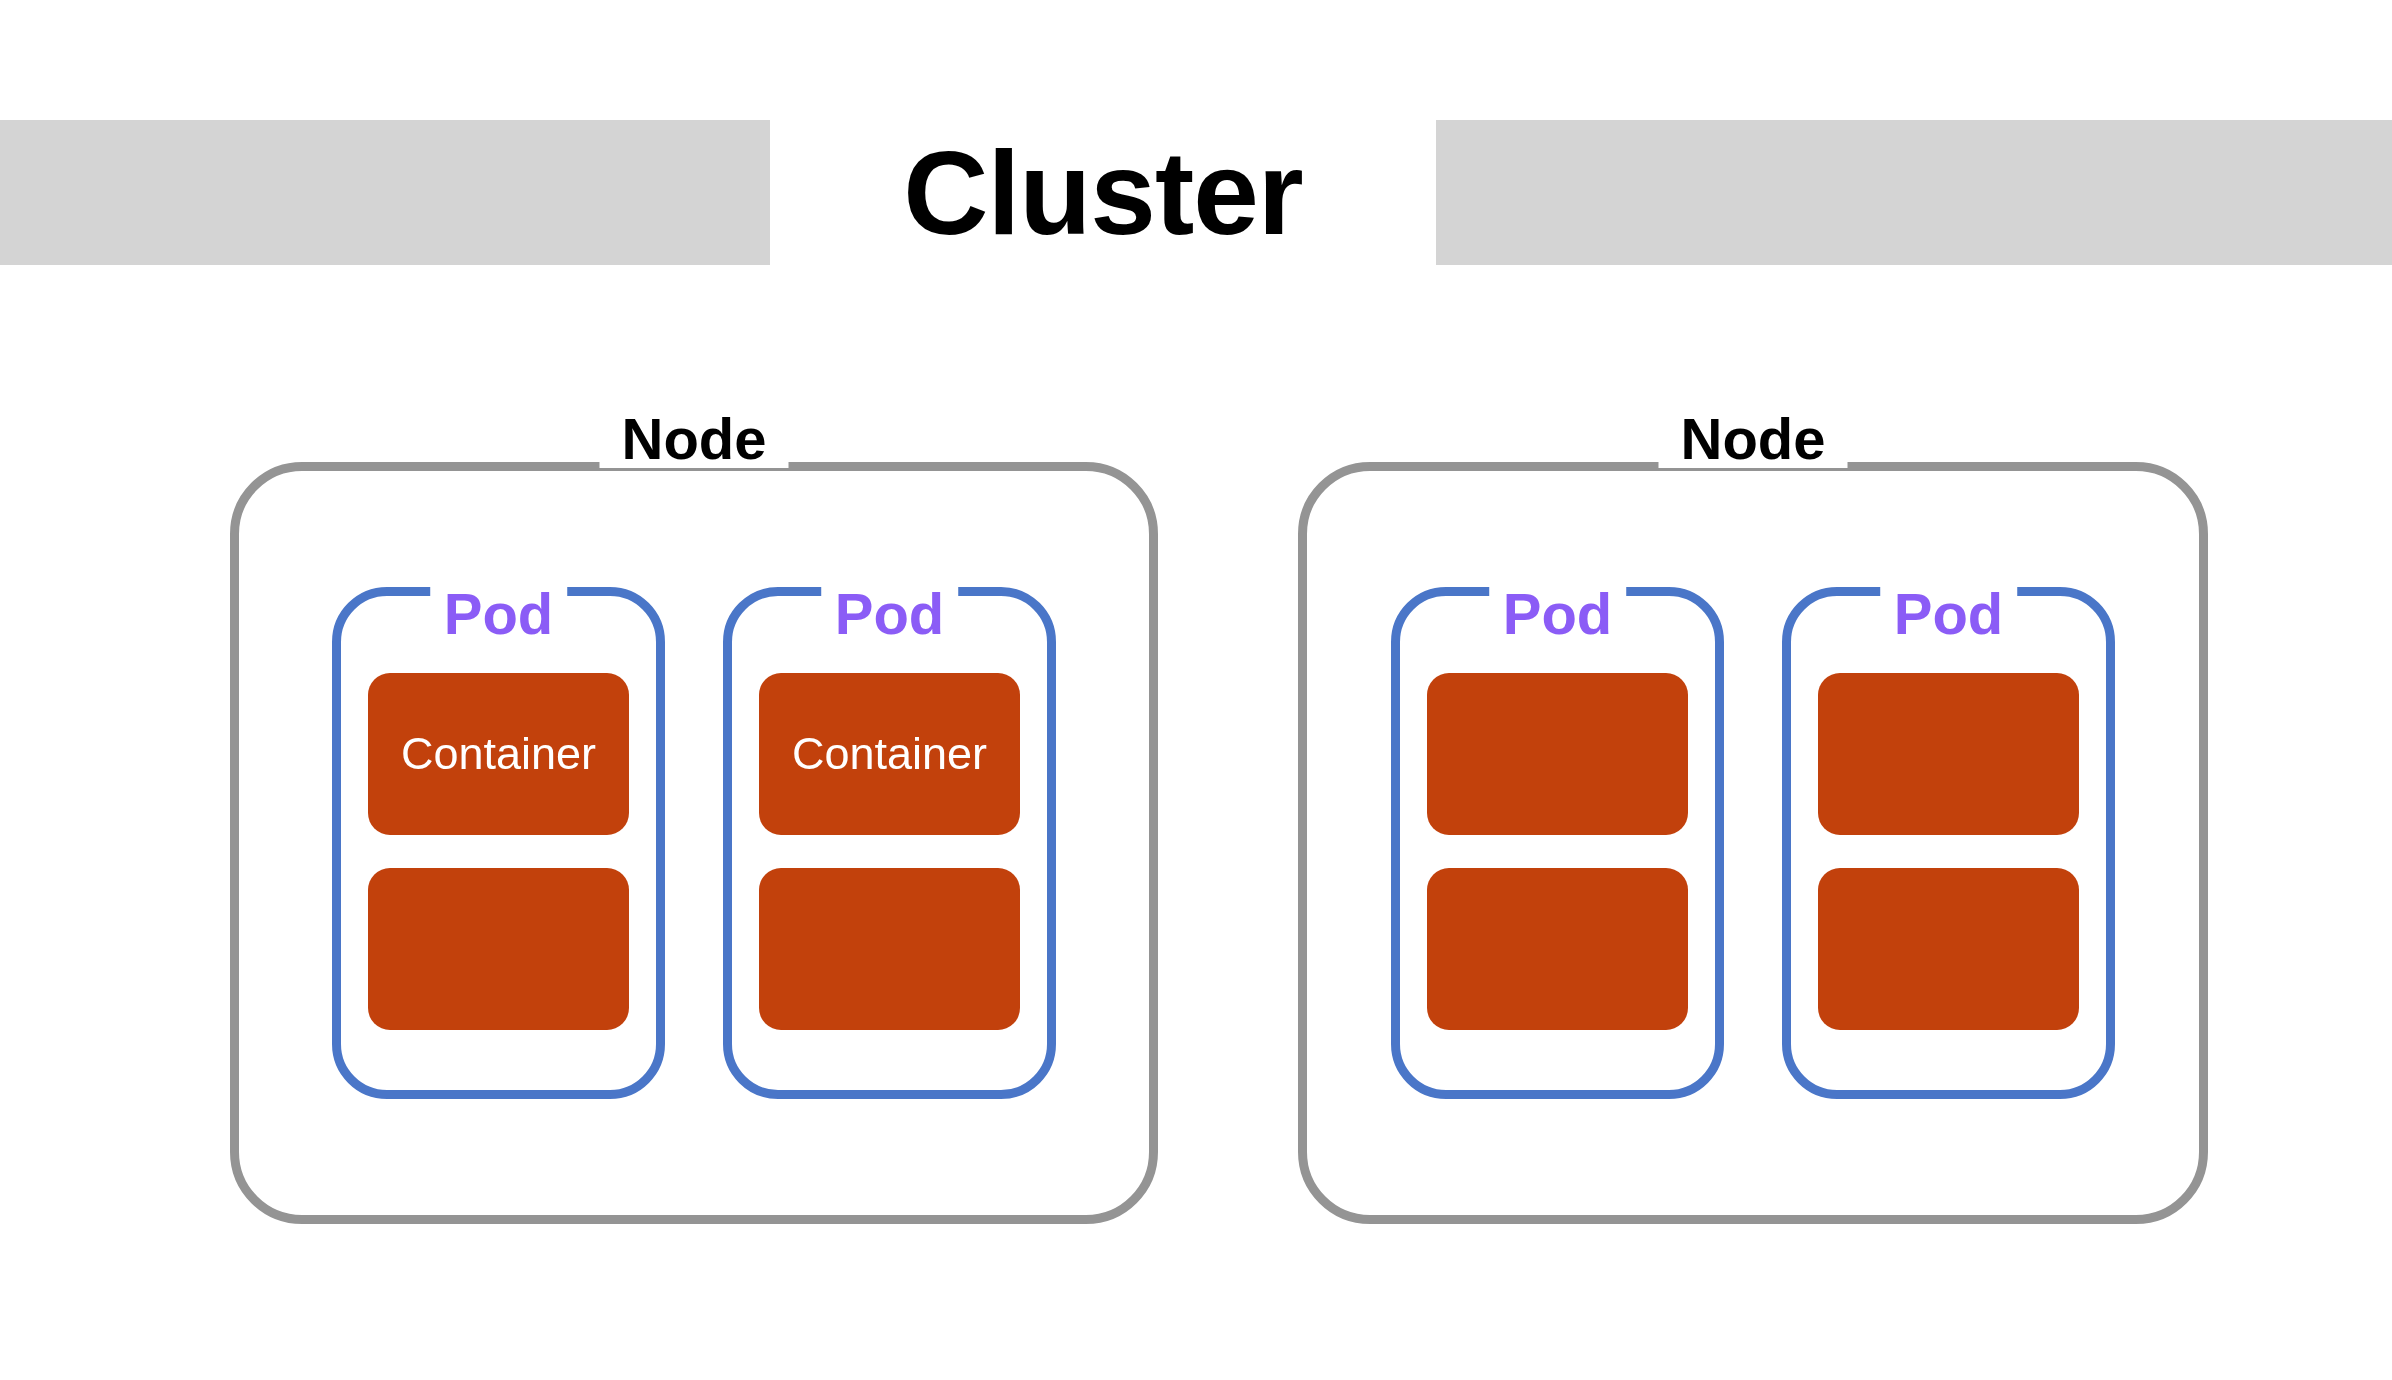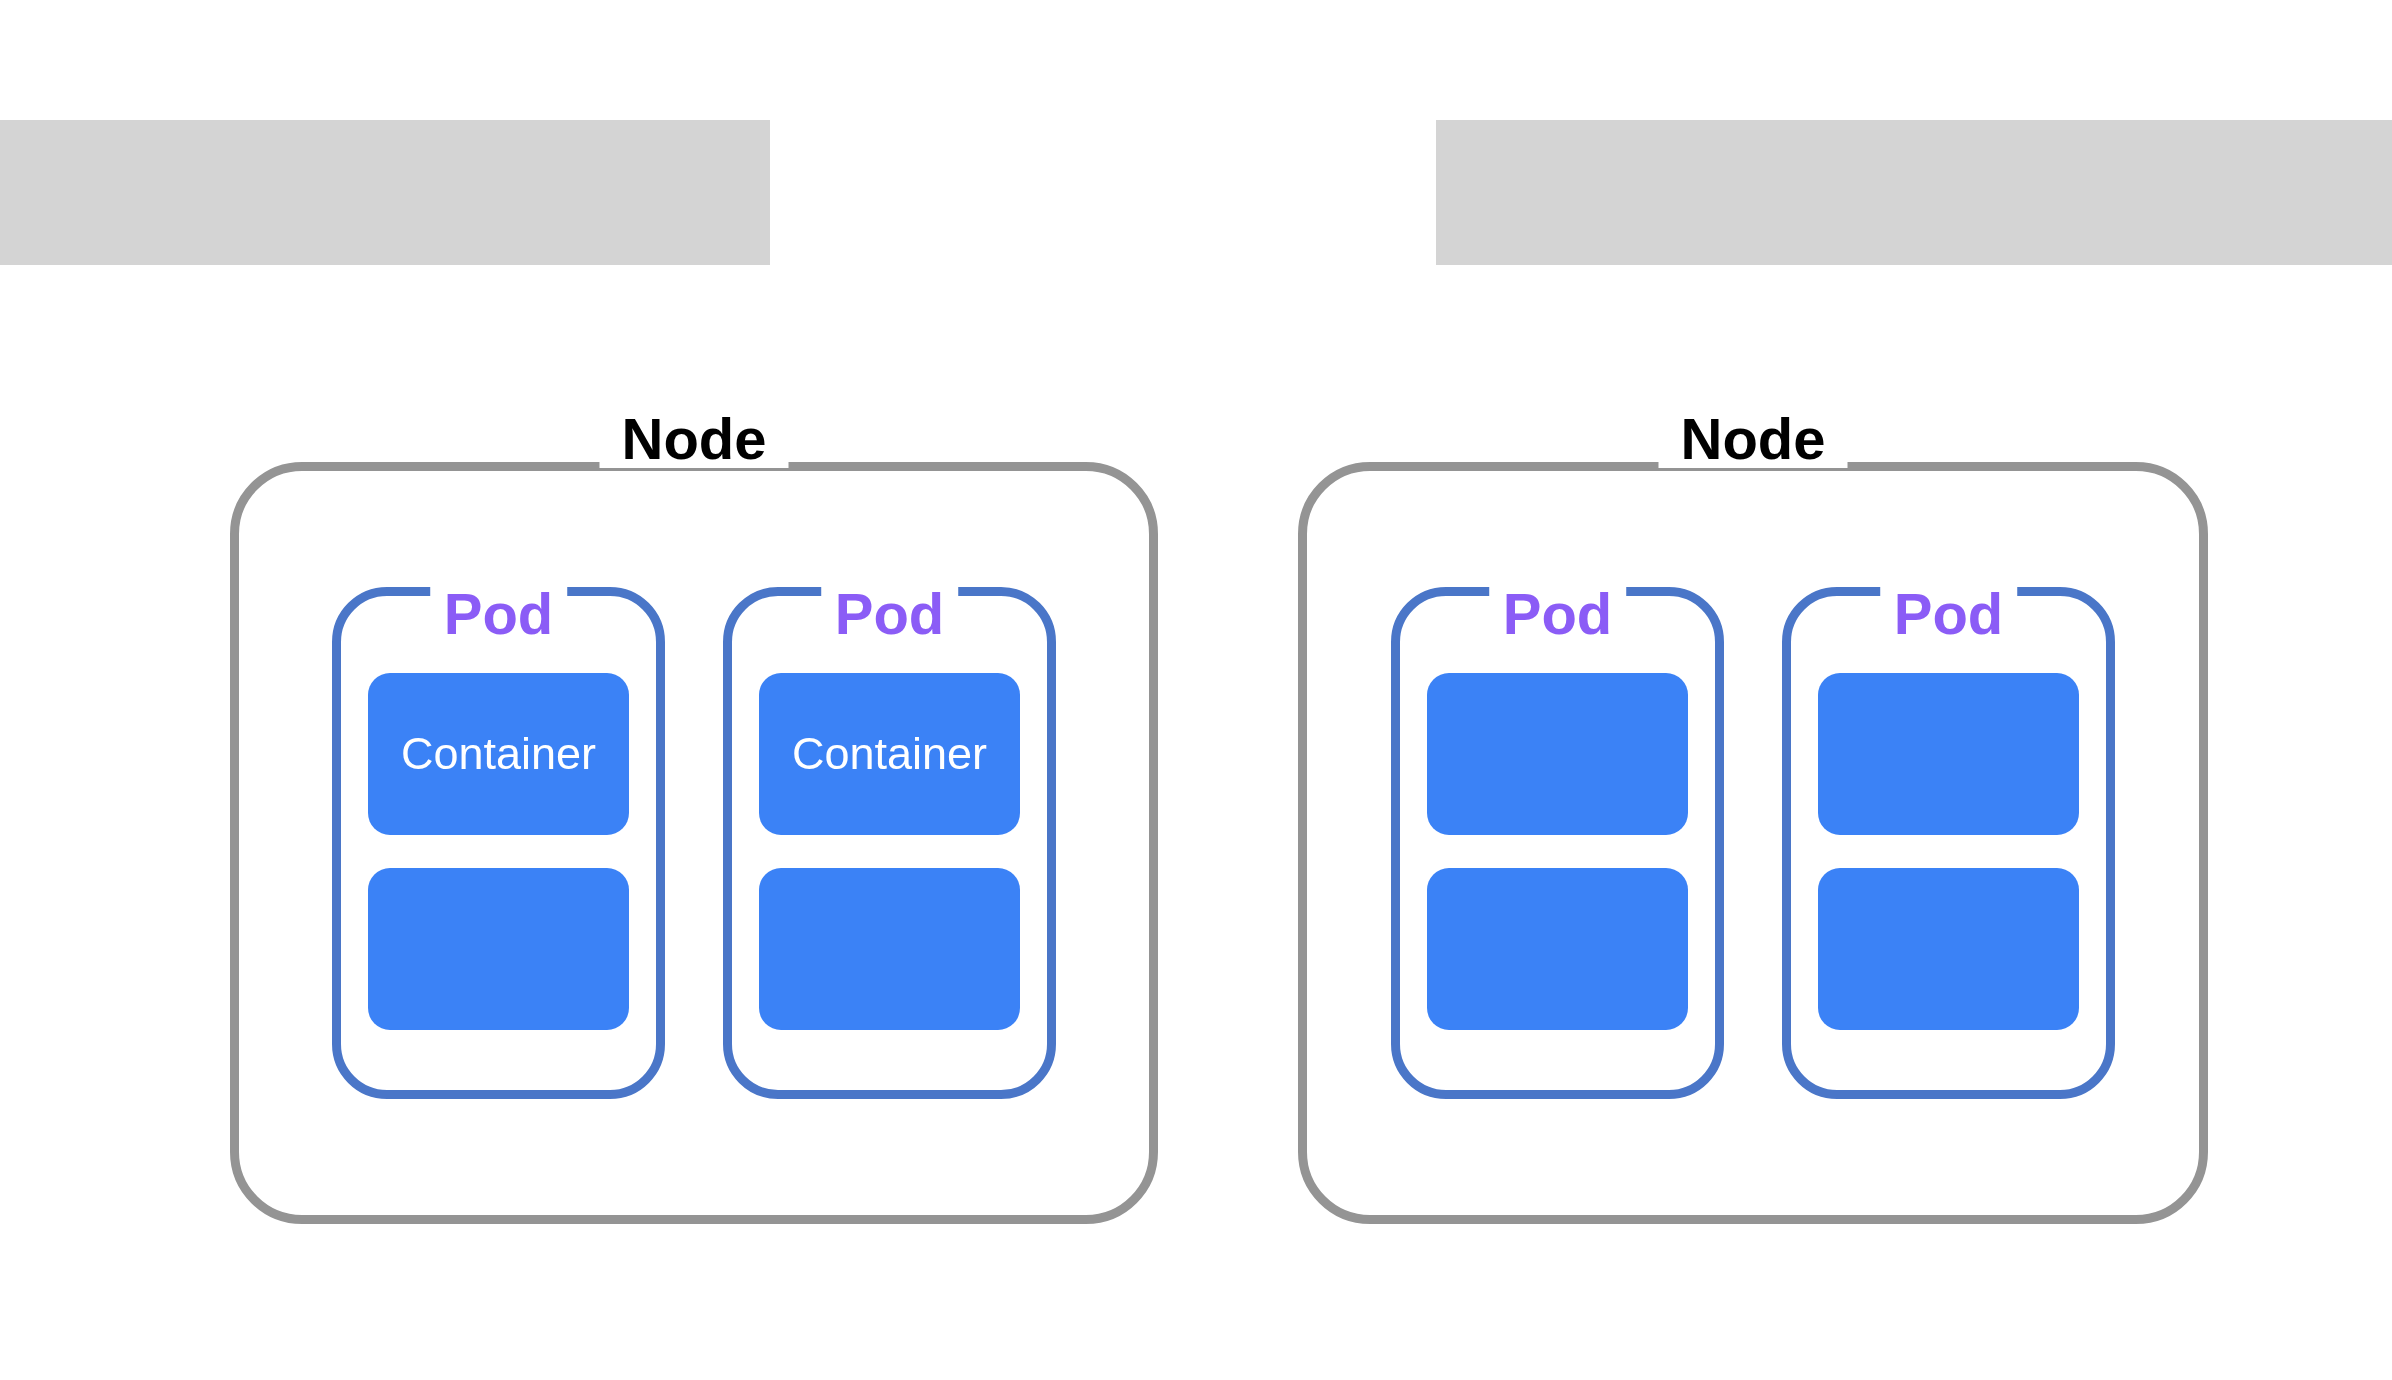--- a/index.html
+++ b/index.html
@@ -130,21 +130,21 @@
     justify-content: center;
     gap: 33px;
     padding: 46px 36px 30px 36px;
     box-sizing: border-box;
   }
 
   
   .container-box {
     width: 100%;
     height: 162px;
-    background: #3b82f6;
+    background: #c2410c;
     border-radius: 22px;
     display: flex;
     align-items: center;
     justify-content: center;
     box-sizing: border-box;
   }
   .container-label {
     font-size: 45px;
     color: #ffffff;
     line-height: 1;
@@ -152,20 +152,21 @@
   }
 </style>
 </head>
 <body>
 
 <div id="canvas">
 
   <div class="cluster-header">
     <div class="cluster-bar left"></div>
     <div class="cluster-bar right"></div>
+    <div class="cluster-title">Cluster</div>
   </div>
 
   <div class="node" style="left:230px; width:928px;">
     <div class="node-border"></div>
     <div class="node-legend">Node</div>
     <div class="node-inner">
 
       <div class="pod">
         <div class="pod-border"></div>
         <div class="pod-legend">Pod</div>

